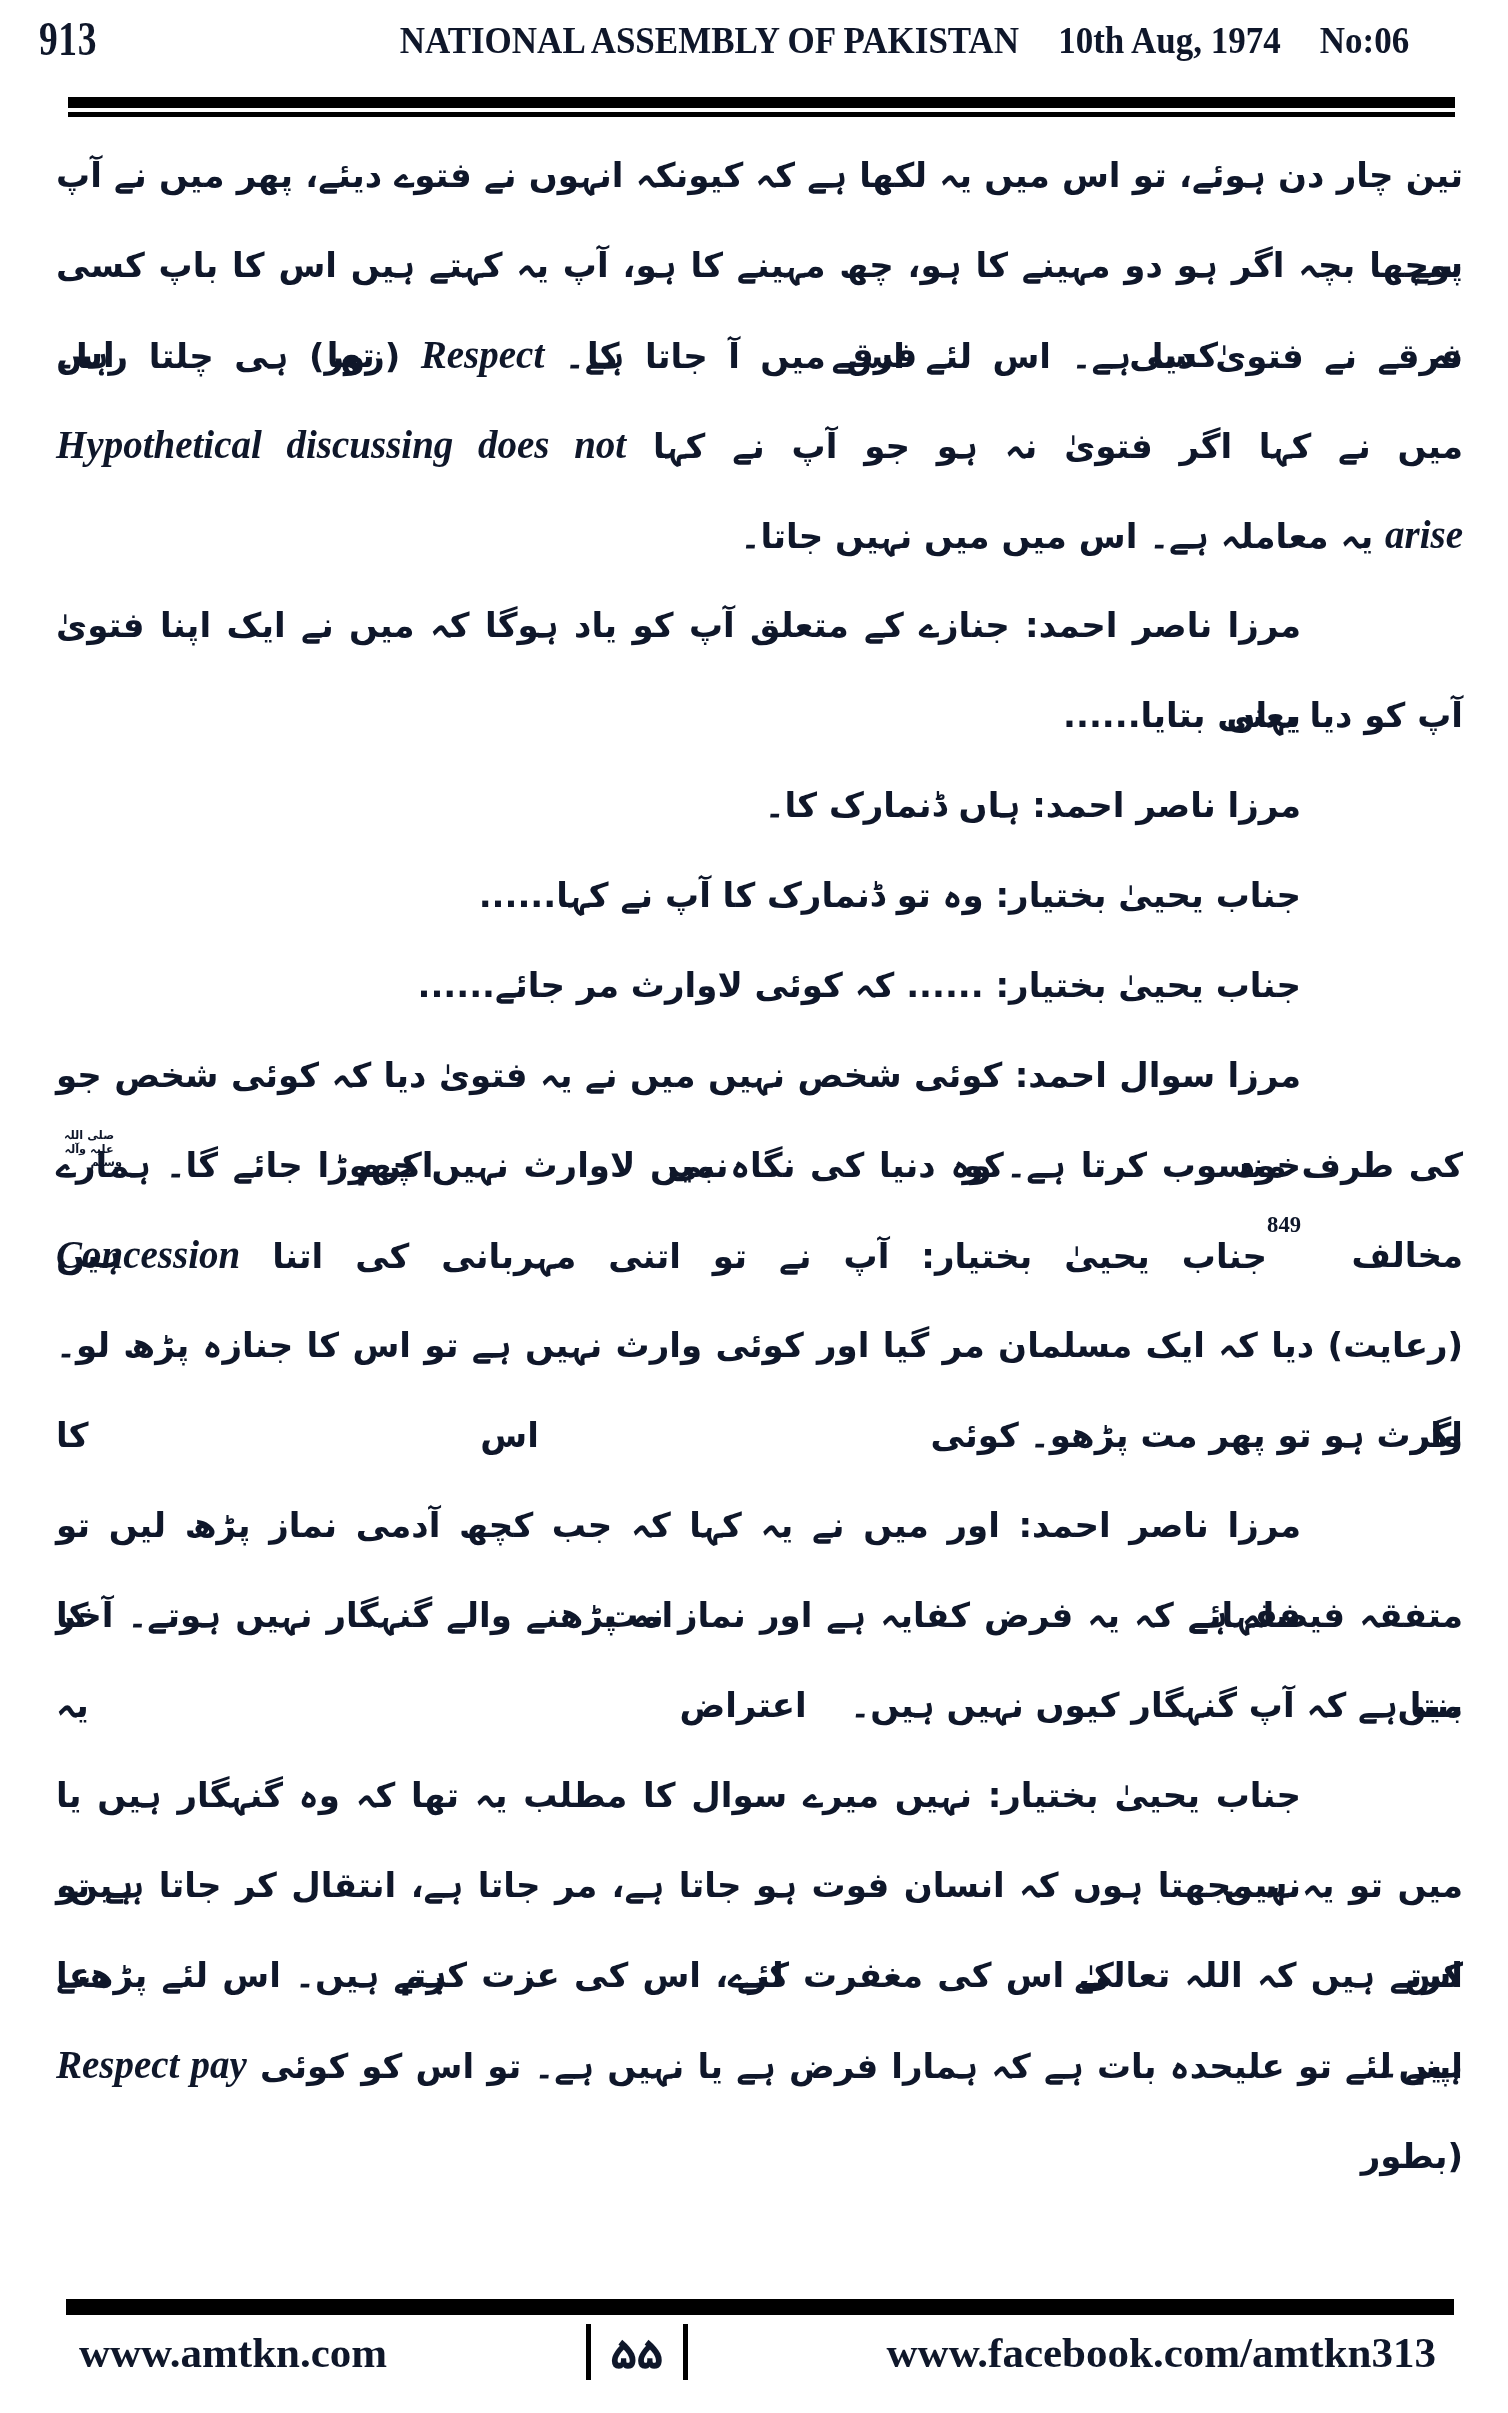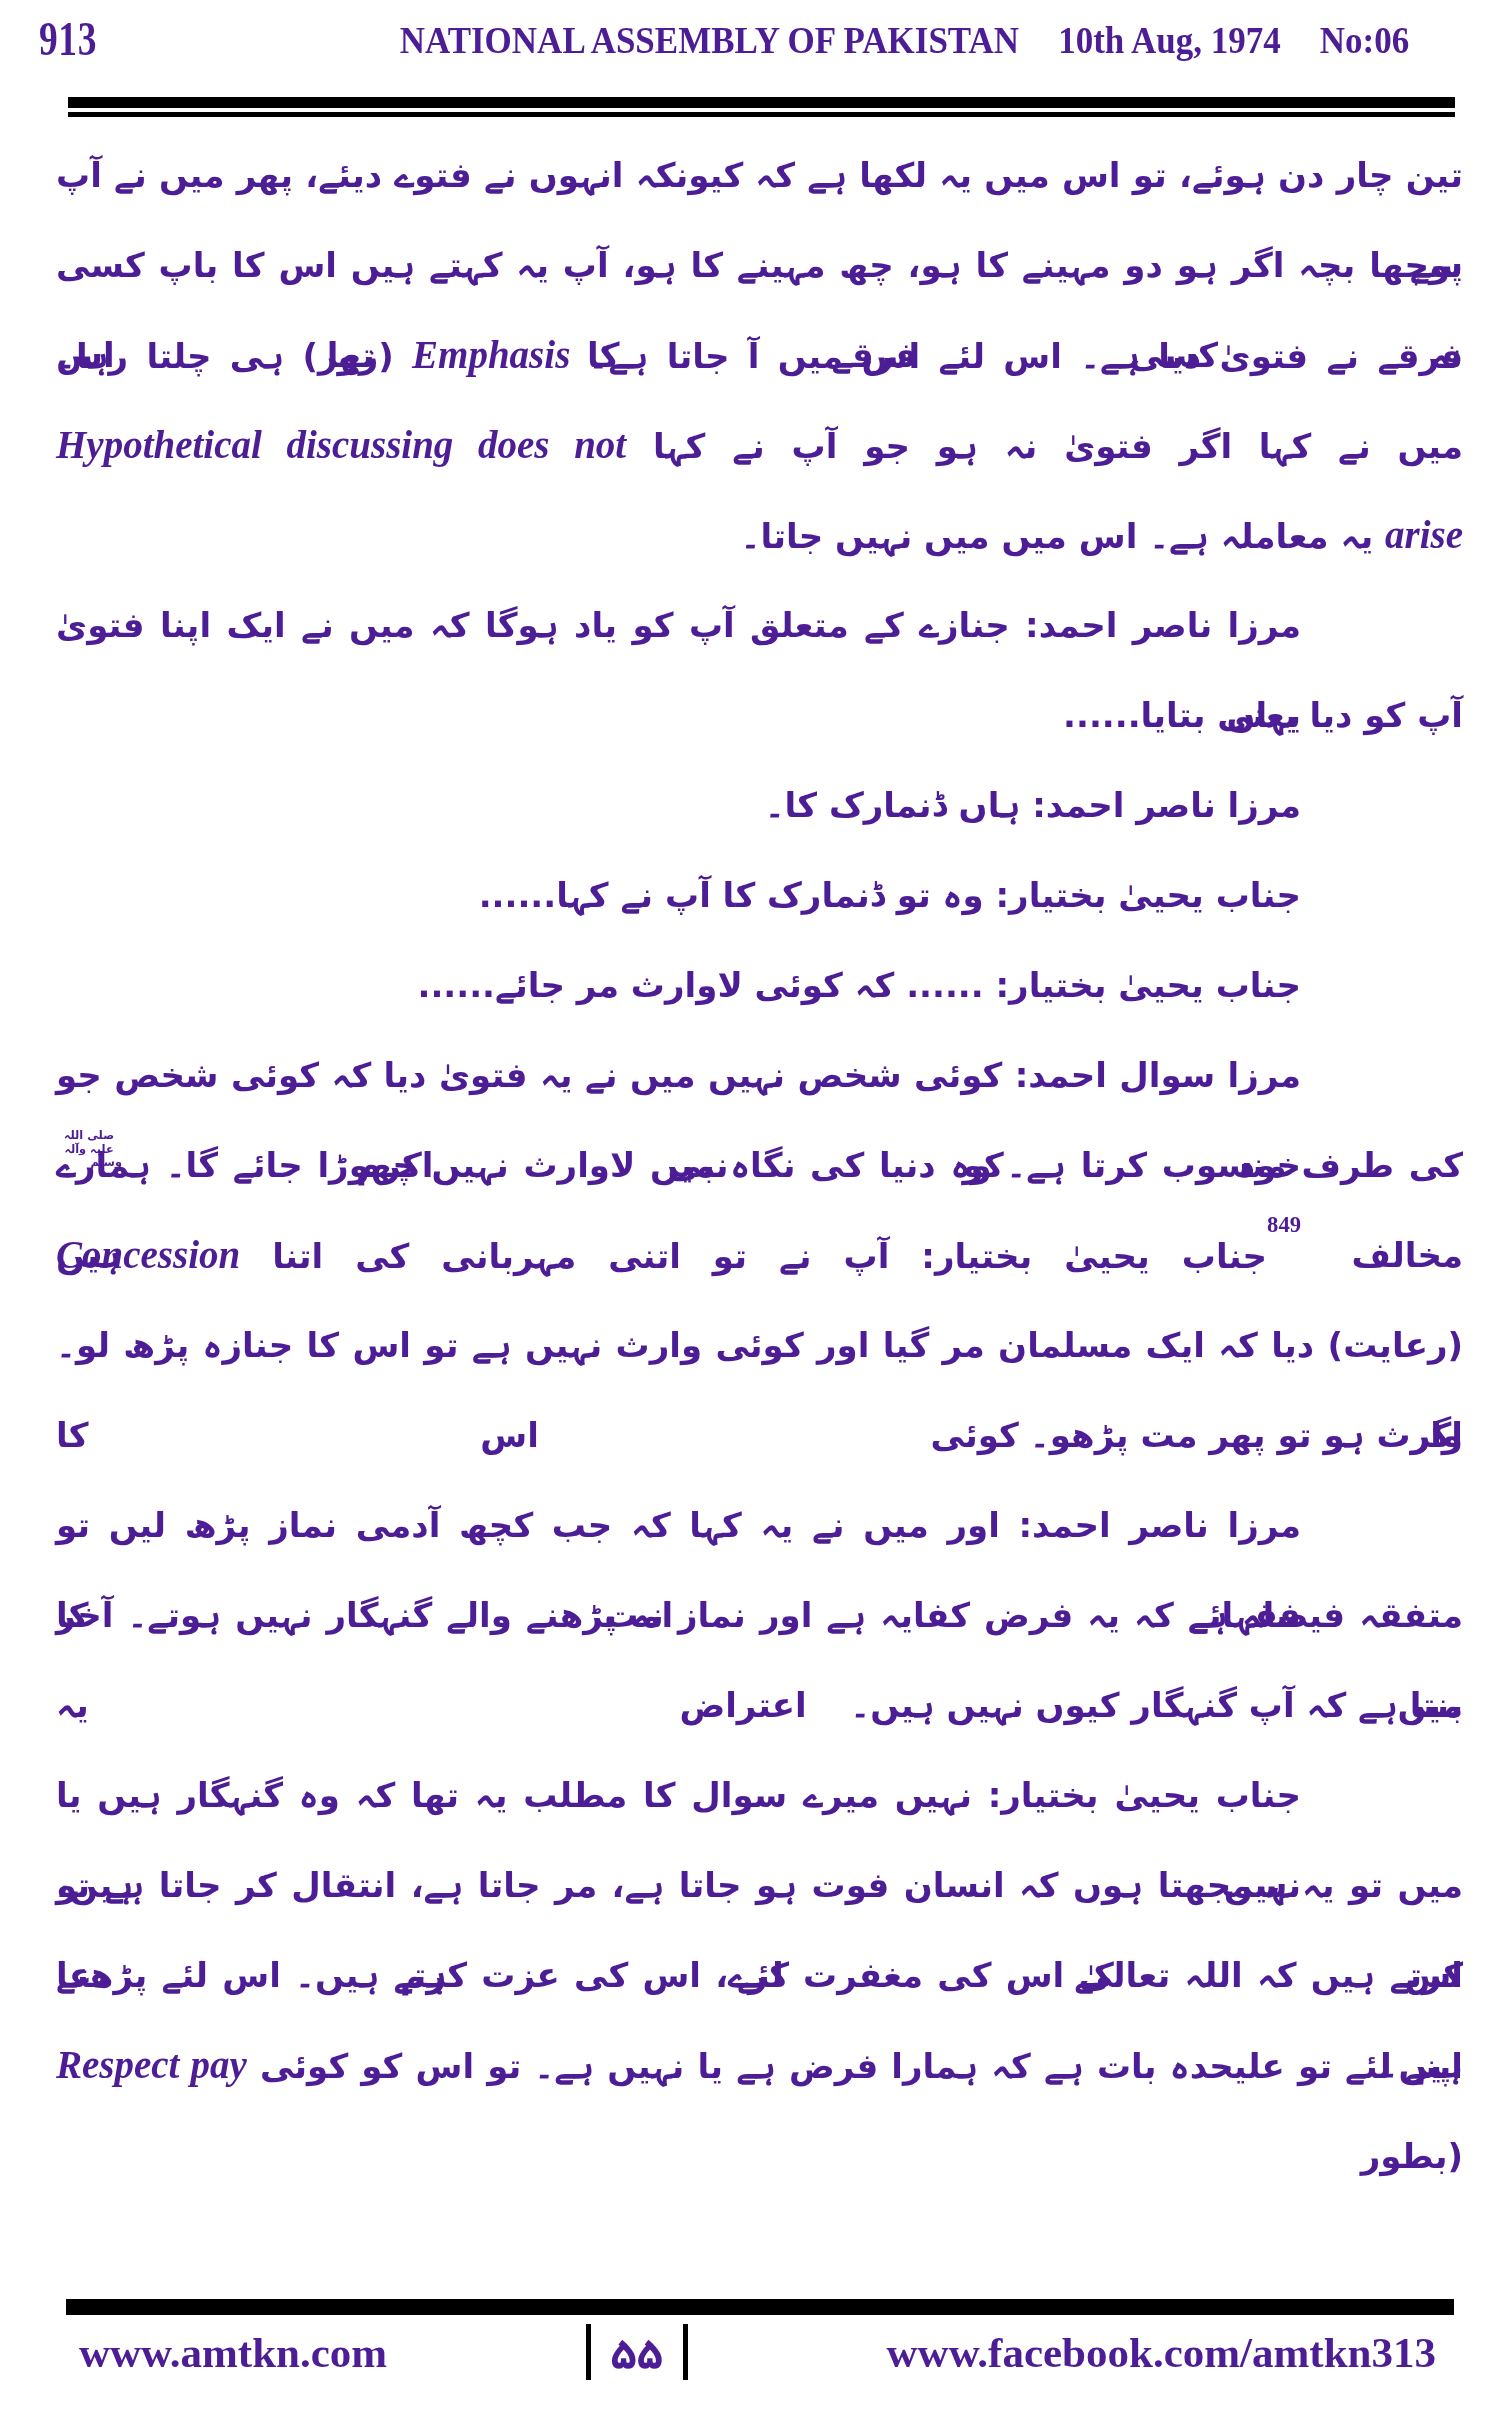--- a/index.html
+++ b/index.html
@@ -1,21 +1,21 @@
 <!DOCTYPE html>
 <html lang="ur" style="font-size:12px"><head>
 <meta charset="utf-8">
 <style>
   html, body { margin: 0; padding: 0; background: #e8e8e8; }
   .page {
     position: relative;
     width: 1508px;
     height: 2413px;
     background: #ffffff;
-    color: #4c1d95;
+    color: #0f172a;
     overflow: hidden;
     font-family: "DejaVu Sans", sans-serif;
   }
 
   
   .page-num {
     position: absolute;
     left: 39px;
     top: 10.6px;
     font-family: "Liberation Serif", serif;
@@ -144,21 +144,21 @@
     <span>10th Aug, 1974</span>
     <span>No:06</span>
   </div>
 
   <div class="rule-thick"></div>
   <div class="rule-thin"></div>
 
   <div class="body-text" dir="rtl">
       <div class="line justify"><span class="seg-ur">تین چار دن ہوئے، تو اس میں یہ لکھا ہے کہ کیونکہ انہوں نے فتوے دیئے، پھر میں نے آپ سے</span></div>
       <div class="line justify"><span class="seg-ur">پوچھا بچہ اگر ہو دو مہینے کا ہو، چھ مہینے کا ہو، آپ یہ کہتے ہیں اس کا باپ کسی نہ کسی فرقے کا تھا اس</span></div>
-      <div class="line justify"><span class="seg-ur">فرقے نے فتویٰ دیا ہے۔ اس لئے اس میں آ جاتا ہے۔ </span><span class="seg-en">Emphasis</span><span class="seg-ur"> (زور) ہی چلتا رہا۔</span></div>
+      <div class="line justify"><span class="seg-ur">فرقے نے فتویٰ دیا ہے۔ اس لئے اس میں آ جاتا ہے۔ </span><span class="seg-en">Respect</span><span class="seg-ur"> (زور) ہی چلتا رہا۔</span></div>
       <div class="line justify"><span class="seg-ur">میں نے کہا اگر فتویٰ نہ ہو جو آپ نے کہا </span><span class="seg-en">Hypothetical discussing does not</span></div>
       <div class="line"><span class="seg-en">arise</span><span class="seg-ur"> یہ معاملہ ہے۔ اس میں میں نہیں جاتا۔</span></div>
       <div class="line indent justify"><span class="seg-ur">مرزا ناصر احمد:  جنازے کے متعلق آپ کو یاد ہوگا کہ میں نے ایک اپنا فتویٰ یہاں</span></div>
       <div class="line"><span class="seg-ur">آپ کو دیا یعنی بتایا......</span></div>
       <div class="line indent"><span class="seg-ur">مرزا ناصر احمد:  ہاں ڈنمارک کا۔</span></div>
       <div class="line indent"><span class="seg-ur">جناب یحییٰ بختیار:  وہ تو ڈنمارک کا آپ نے کہا......</span></div>
       <div class="line indent"><span class="seg-ur">جناب یحییٰ بختیار:  ...... کہ کوئی لاوارث مر جائے......</span></div>
       <div class="line indent justify"><span class="seg-ur">مرزا سوال احمد:  کوئی شخص نہیں میں نے یہ فتویٰ دیا کہ کوئی شخص جو خود کو نبی اکرم </span><span class="seg-hon">صلی اللہ علیہ وآلہ وسلم</span></div>
       <div class="line justify"><span class="seg-ur">کی طرف منسوب کرتا ہے۔ وہ دنیا کی نگاہ میں لاوارث نہیں چھوڑا جائے گا۔ ہمارے مخالف ہیں</span></div>
       <div class="line indent justify"><span class="seg-sup">849</span><span class="seg-ur">جناب یحییٰ بختیار:  آپ نے تو اتنی مہربانی کی اتنا </span><span class="seg-en">Concession</span></div>

